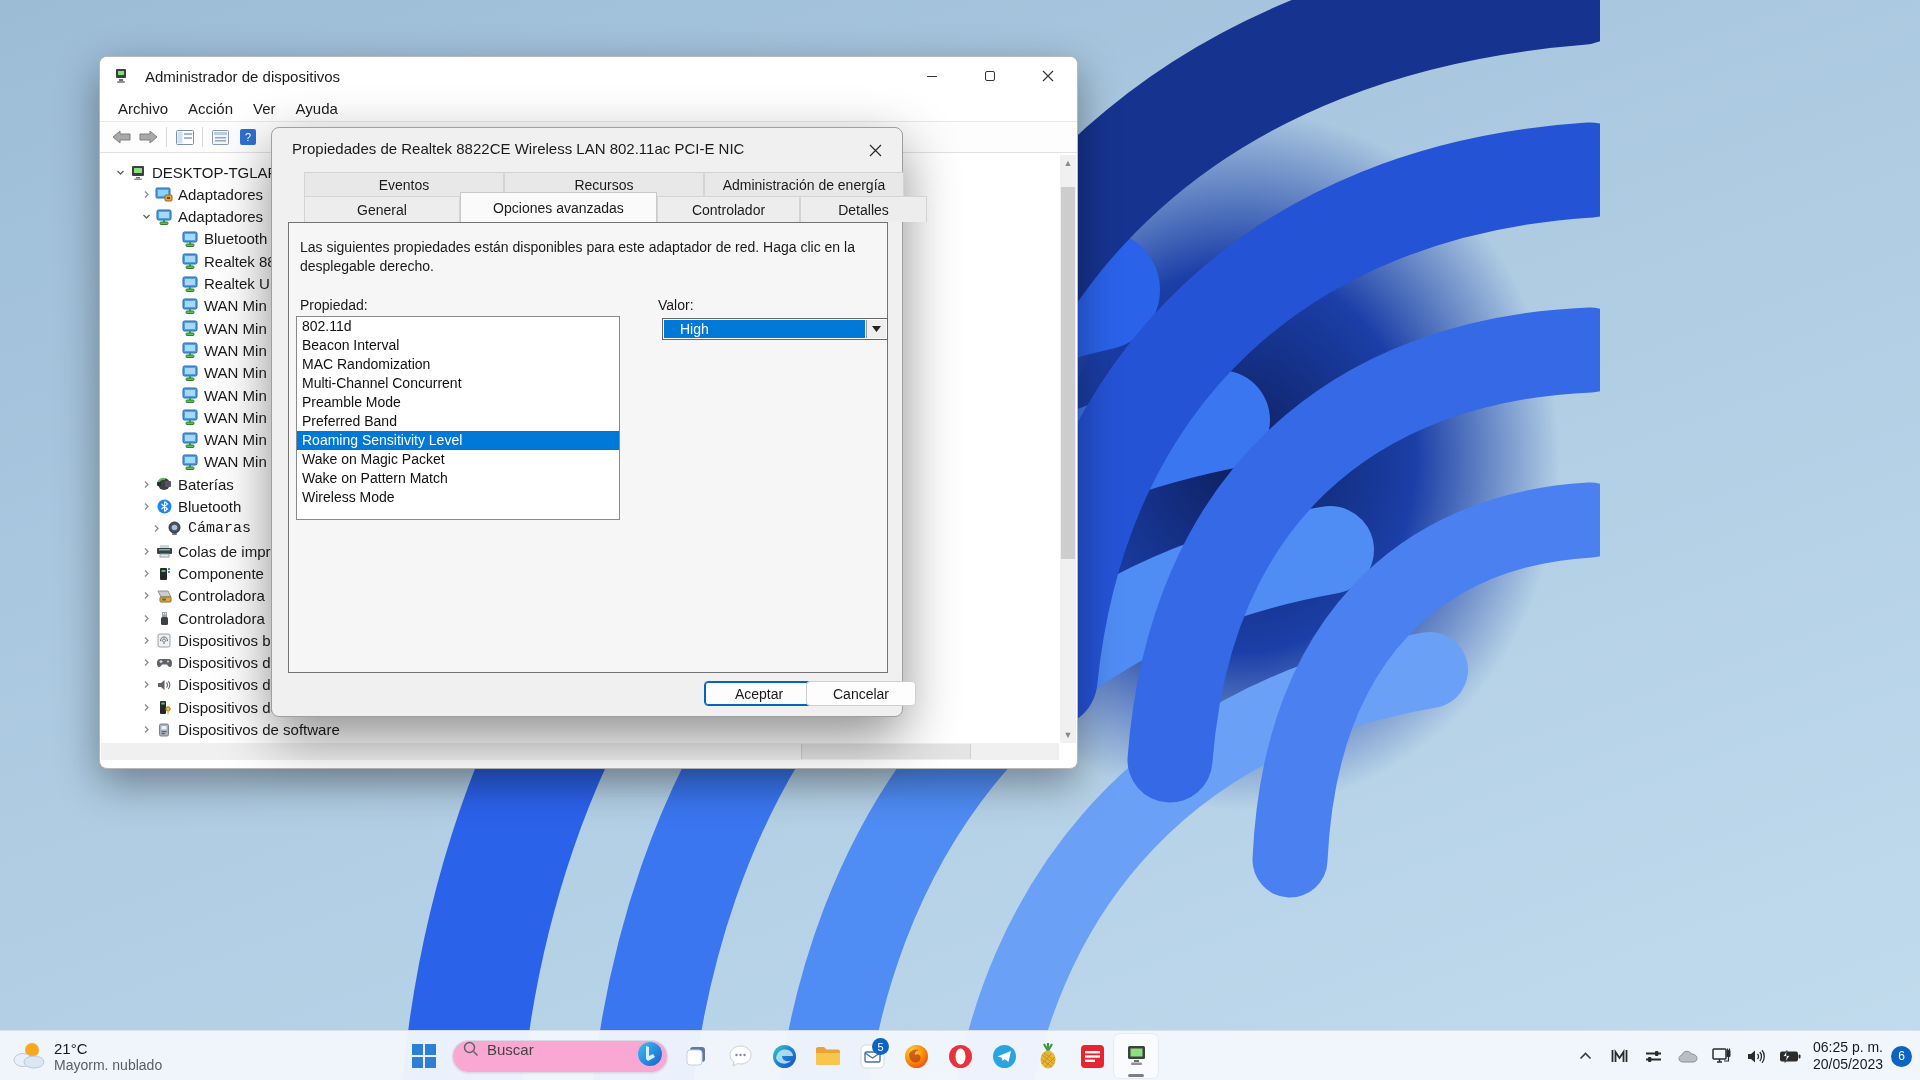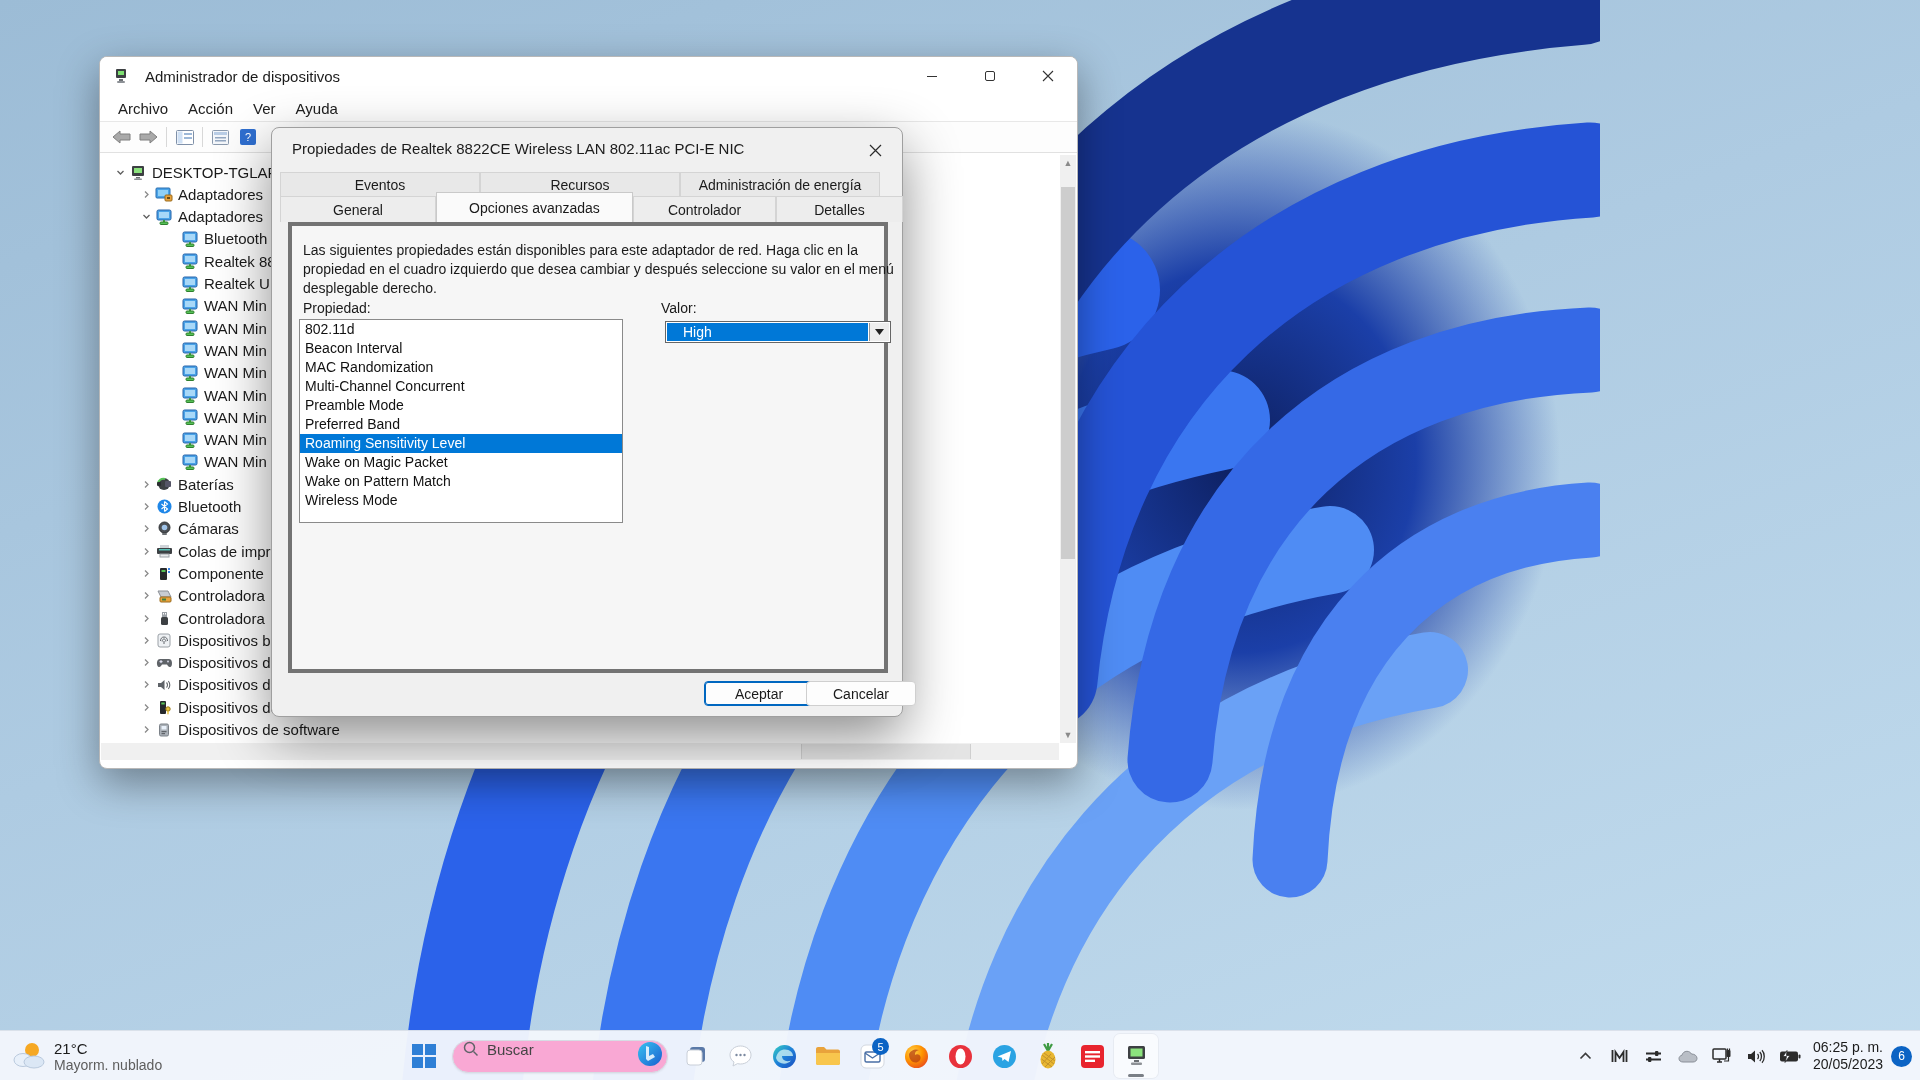--- a/index.html
+++ b/index.html
@@ -39,29 +39,29 @@
   #h-thumb { position:absolute; top:1px; height:15px; left:700px; width:170px; background:#e4e4e4; border-left:1px solid #cfcfcf; border-right:1px solid #cfcfcf; }
 
   
   #dialog { position:absolute; left:271px; top:127px; width:632px; height:590px;
     background:#f0f0f0; border-radius:8px; box-shadow:0 20px 55px rgba(0,0,0,.45);
     z-index:3; border:1px solid #9f9f9f; }
   #dlg-titlebar { height:40px; display:flex; align-items:center; }
   #dlg-title { font-size:15px; color:#1b1b1b; margin-left:20px; }
   #dlg-close { position:absolute; right:14px; top:10px; width:26px; height:24px;
     display:flex; align-items:center; justify-content:center; color:#333; }
-  .tab-row { position:absolute; left:8px; display:flex; }
+  .tab-row { position:absolute; left:32px; display:flex; }
   .tab { height:26px; display:flex; align-items:center; justify-content:center;
     font-size:14px; color:#1b1b1b; background:#ededed; border:1px solid #d4d4d4; border-bottom:none; }
   #tabs-back { top:44px; }
   #tabs-back .tab { height:24px; background:#e8e8e8; }
   #tabs-front { top:68px; }
   .tab.active { background:#fafafa; height:30px; margin-top:-4px; border:1px solid #c9c9c9; border-bottom:none; z-index:2; }
   #tab-page { position:absolute; left:16px; top:94px; width:600px; height:451px;
-    background:#f6f6f6; border:4px solid #737373; }
+    background:#f6f6f6; border:1px solid #737373; }
   .desc-line { font-size:14px; color:#1a1a1a; line-height:19px; white-space:nowrap; }
   #desc { position:absolute; left:11px; top:15px; }
   #prop-label { position:absolute; left:11px; top:74px; font-size:14px; color:#1a1a1a; }
   #value-label { position:absolute; left:369px; top:74px; font-size:14px; color:#1a1a1a; }
   #prop-list { position:absolute; left:7px; top:93px; width:324px; height:204px;
     background:#fff; border:1px solid #8a8a8a; overflow:hidden; }
   .list-item { height:19px; font-size:14px; color:#111; padding:1px 0 0 5px; white-space:nowrap; }
   .list-item.selected { background:#0078d7; color:#fff; }
   #combo { position:absolute; left:373px; top:95px; width:226px; height:22px;
     background:#fff; border:1px solid #666; display:flex; }
@@ -398,21 +398,21 @@
               </svg>
             </span>
             <span class="tree-ico">
               <svg width="15" height="15" viewBox="0 0 15 15">
                 <circle cx="7.5" cy="7.5" r="7" fill="#1f87e8"></circle>
                 <path d="M7.5 2.5 L7.5 12.5 M7.5 2.5 L10.5 5 L4.5 10 M7.5 12.5 L10.5 10 L4.5 5" stroke="#fff" stroke-width="1.1" fill="none"></path>
               </svg>
             </span>
             <span class="tree-lab">Bluetooth</span>
           </div>
-          <div class="tree-row" style="top: 362.8px; left: 38px;">
+          <div class="tree-row" style="top: 362.8px; left: 48px; font-family: Liberation Mono, monospace;">
             <span class="tree-exp">
               <svg width="9" height="9" viewBox="0 0 9 9">
                 <path d="M3 1.5 L6 4.5 L3 7.5" stroke="#8a8a8a" stroke-width="1.3" fill="none"></path>
               </svg>
             </span>
             <span class="tree-ico">
               <svg width="15" height="15" viewBox="0 0 15 15">
                 <circle cx="7.5" cy="6.5" r="5.5" fill="#4b4f54" stroke="#2e3134"></circle>
                 <circle cx="7.5" cy="6.5" r="2.8" fill="#9fc3e8"></circle>
                 <rect x="5" y="12" width="5" height="2" rx="1" fill="#6b6f73"></rect>
@@ -586,21 +586,20 @@
       </div>
     <div class="tab-row" id="tabs-front">
         <div class="tab" style="width: 156px;">General</div>
         <div class="tab active" style="width: 197px;">Opciones avanzadas</div>
         <div class="tab" style="width: 143px;">Controlador</div>
         <div class="tab" style="width: 127px;">Detalles</div>
       </div>
     <div id="tab-page">
       <div id="desc">
         <div class="desc-line">Las siguientes propiedades están disponibles para este adaptador de red. Haga clic en la</div>
-        <div class="desc-line">propiedad en el cuadro izquierdo que desea cambiar y después seleccione su valor en el menú</div>
         <div class="desc-line">desplegable derecho.</div>
       </div>
       <div id="prop-label">Propiedad:</div>
       <div id="value-label">Valor:</div>
       <div id="prop-list">
           <div class="list-item">802.11d</div>
           <div class="list-item">Beacon Interval</div>
           <div class="list-item">MAC Randomization</div>
           <div class="list-item">Multi-Channel Concurrent</div>
           <div class="list-item">Preamble Mode</div>

